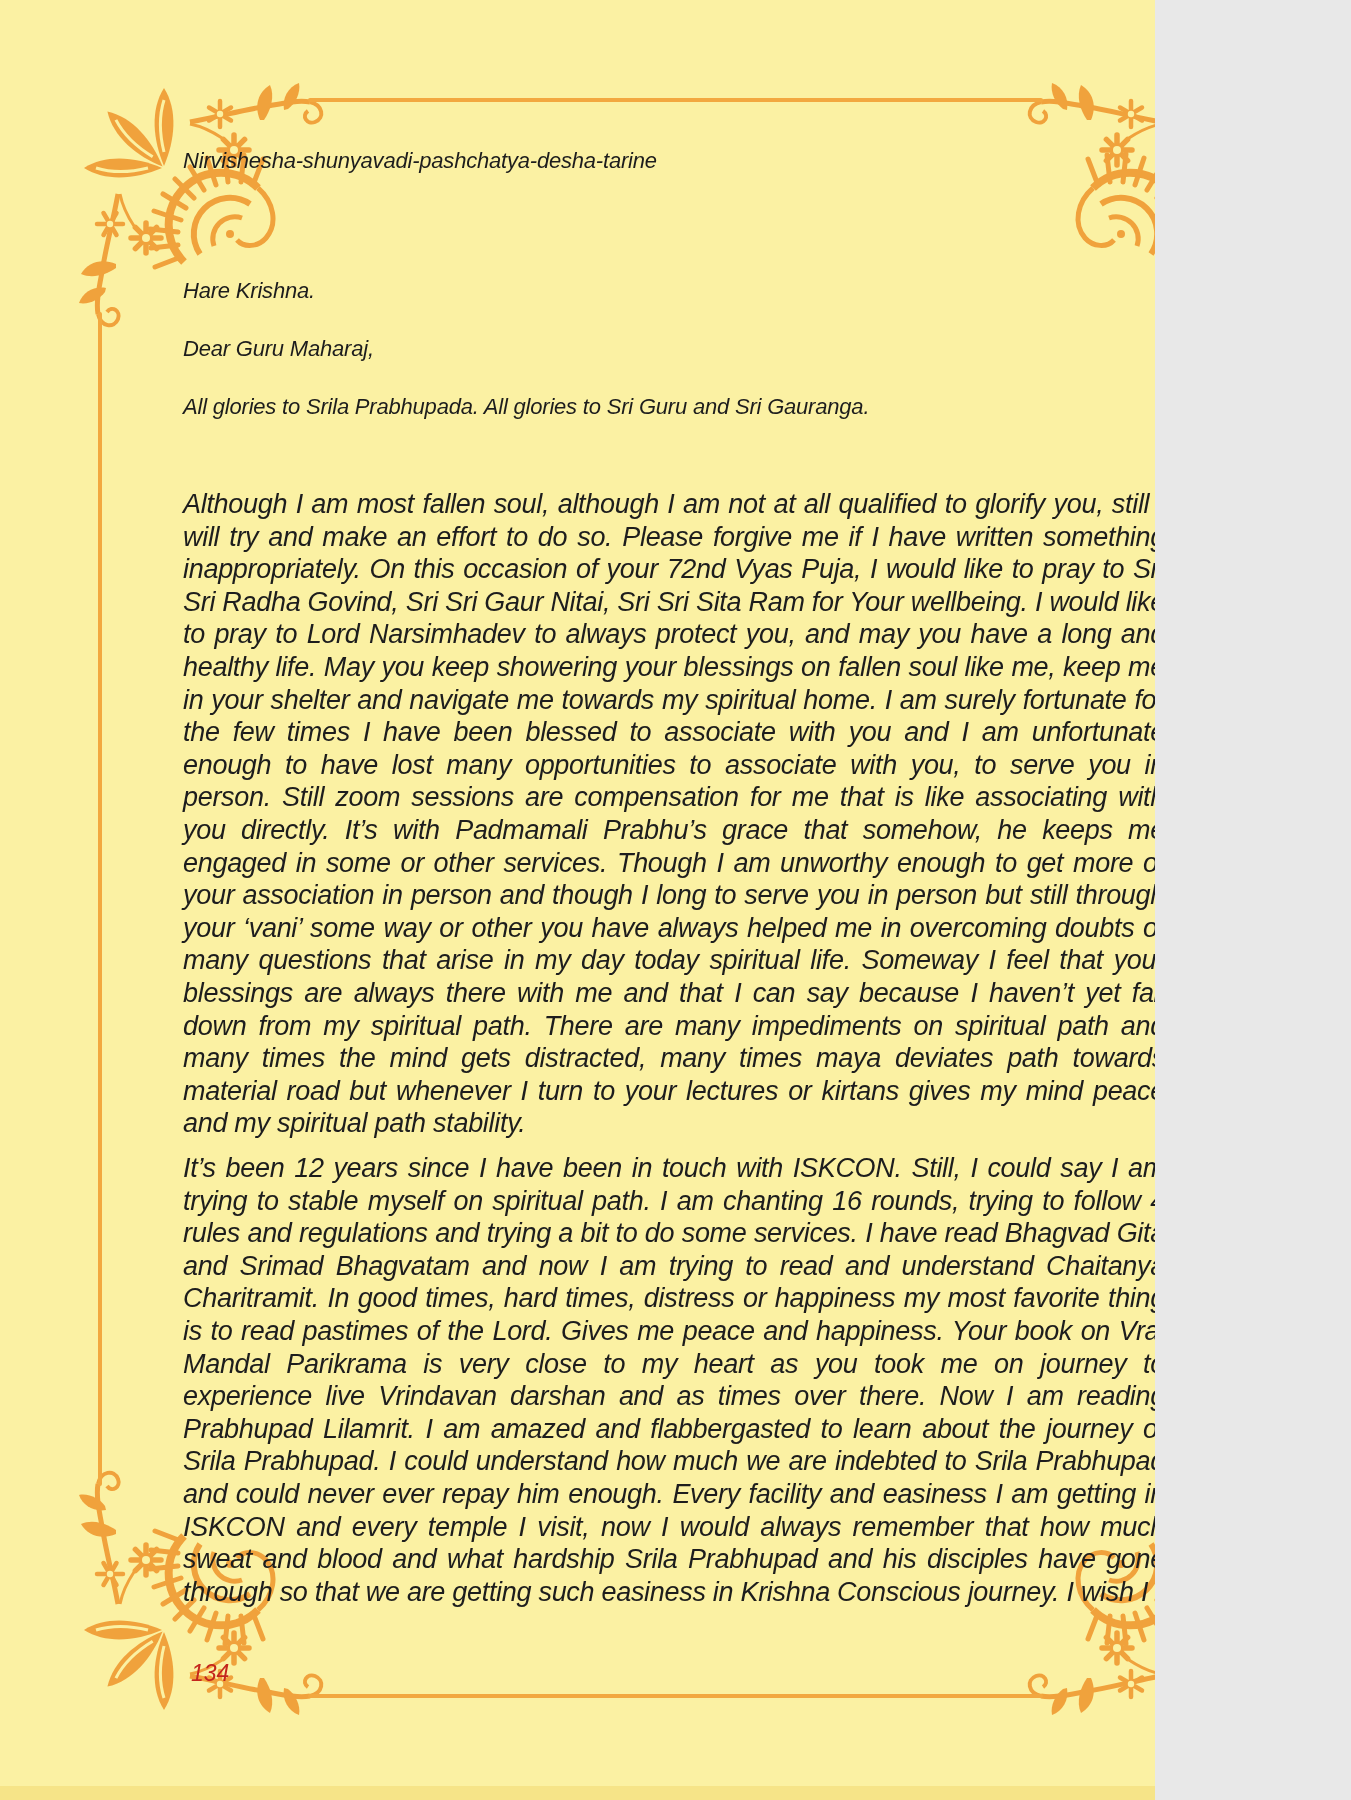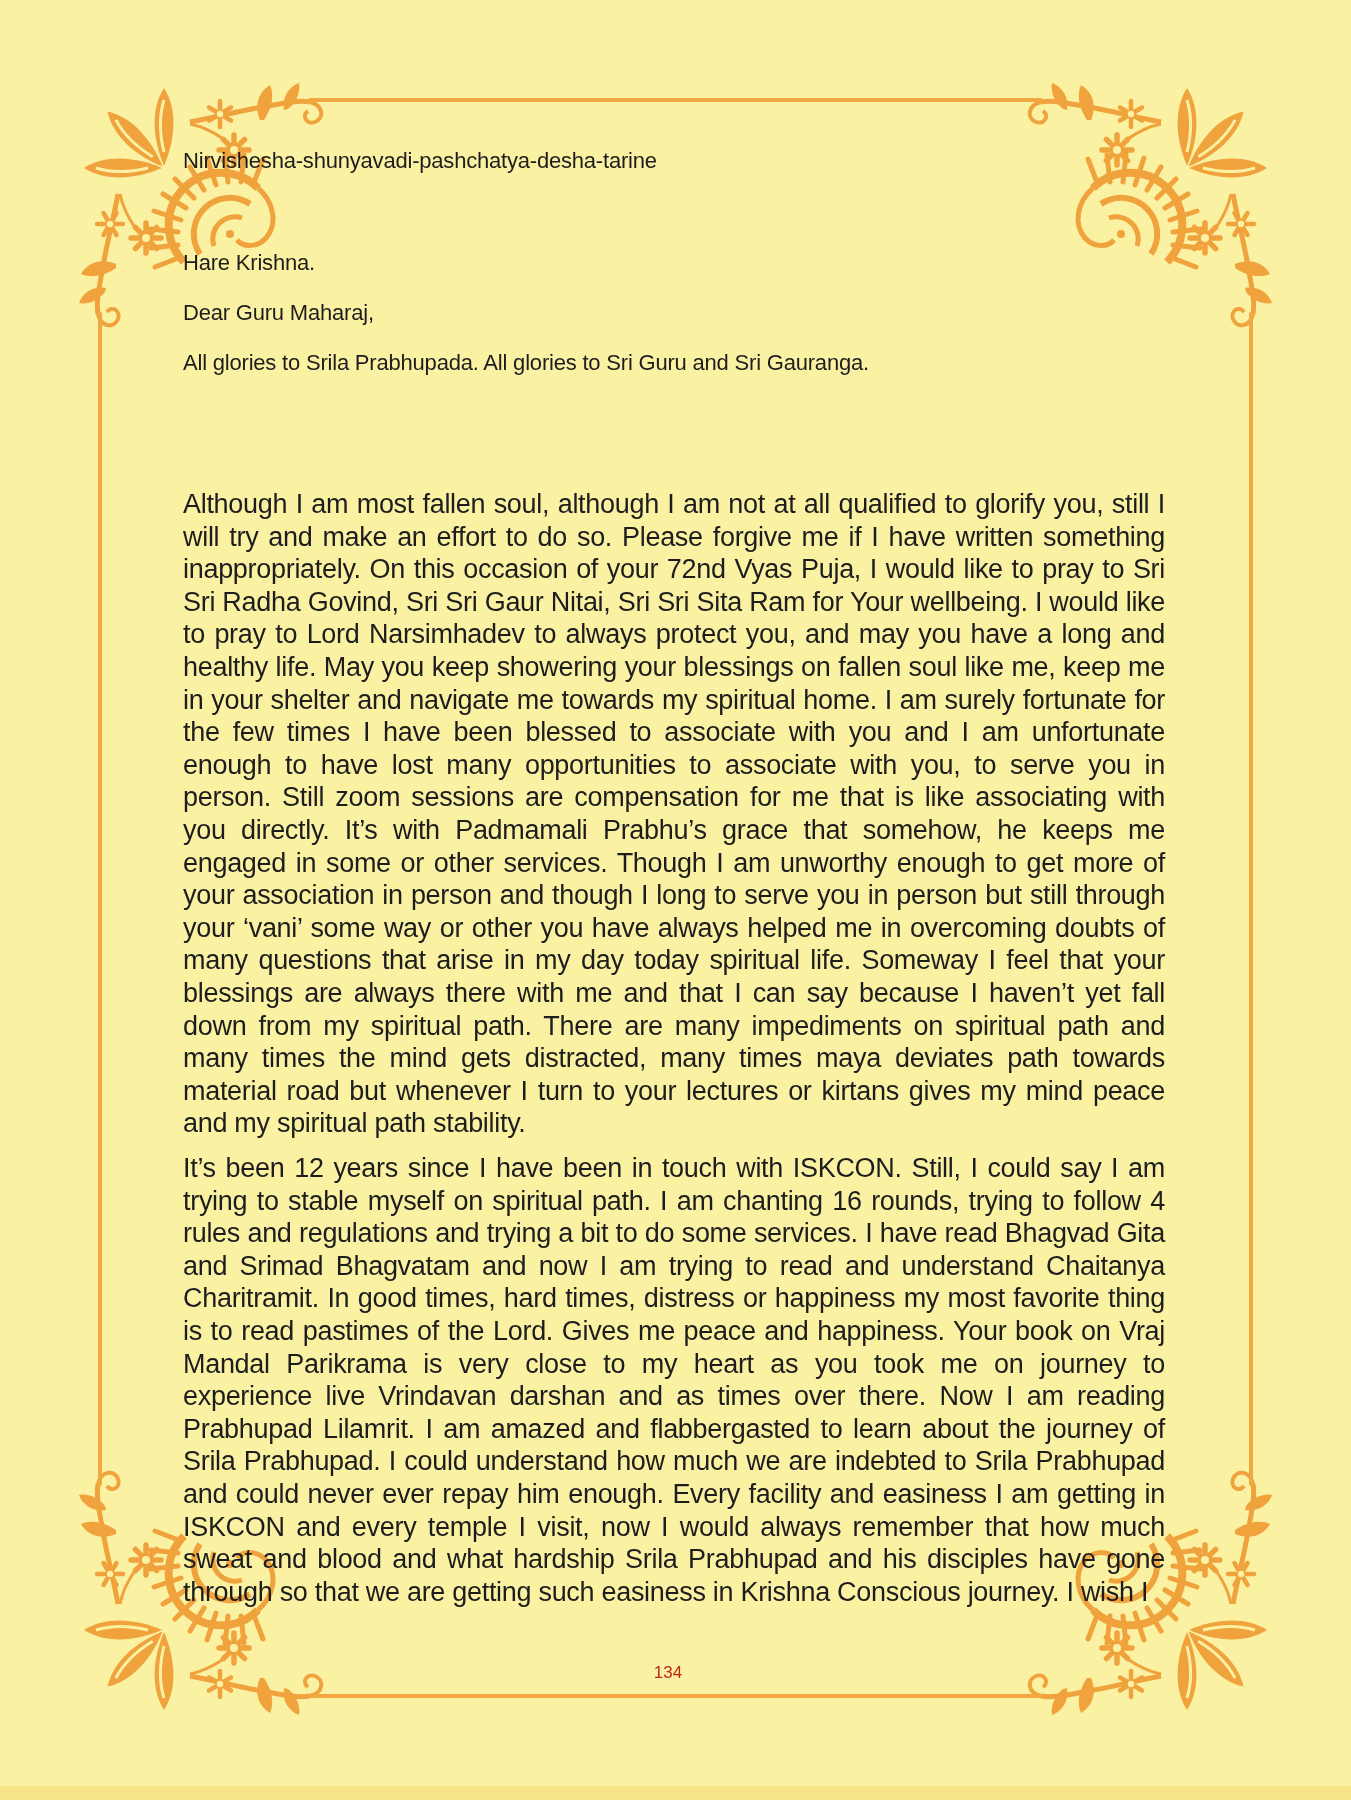--- a/index.html
+++ b/index.html
@@ -7,52 +7,53 @@
     --ornament:#F0A23C;
     --border-line:#F2A840;
     --text:#1D1D1D;
     --page-number:#C4261D;
     --bottom-strip:#F6E488;
   }
   html,body{margin:0;padding:0;}
   body{background:#e8e8e8;}
   .page{
     position:relative;
-    width:1351px;height:1800px;
+    width:1155px;height:1800px;
     background:var(--background);
     overflow:hidden;
     font-family:"Liberation Sans","DejaVu Sans",sans-serif;
     color:var(--text);
+    font-style:italic;
   }
   
   .rule{position:absolute;background:var(--border-line);border-radius:2px;}
   .rule-top   {left:308px;top:98px;   width:735px;height:4px;}
   .rule-bottom{left:308px;top:1694px; width:735px;height:4px;}
   .rule-left  {left:98px;  top:312px; width:4px; height:1174px;}
   .rule-right {left:1249px;top:312px; width:4px; height:1174px;}
   
   .corner{position:absolute;width:260px;height:260px;color:var(--ornament);}
   .corner.tl{left:72px;  top:76px;}
   .corner.tr{left:1019px;top:76px;  transform:scaleX(-1);}
   .corner.bl{left:72px;  top:1462px;transform:scaleY(-1);}
   .corner.br{left:1019px;top:1462px;transform:scale(-1,-1);}
   
   .textcol{position:absolute;left:183px;width:982px;}
   .header-line{top:146px;font-size:22px;line-height:30px;letter-spacing:-0.2px;}
   .salutation{top:248px;}
-  .salutation .sline{font-size:22px;line-height:30px;letter-spacing:-0.2px;margin-bottom:20px;}
+  .salutation .sline{font-size:22px;line-height:30px;letter-spacing:-0.2px;margin-bottom:20px;margin-top:28px;}
   .para{
     text-align:justify;
     font-size:27px;line-height:32.6px;letter-spacing:-0.3px;
   }
   .para-1{top:488px;}
   .para-2{top:1152px;}
   .pagenum{
-    position:absolute;left:177px;width:982px;top:1658px;
-    text-align:center;font-size:17px;line-height:30px;
+    position:absolute;left:191px;width:982px;top:1658px;
+    font-size:23px;line-height:30px;
     color:var(--page-number);
   }
   .bottom-strip{
     position:absolute;left:0;top:1786px;width:1351px;height:14px;
     background:var(--bottom-strip);
   }
 </style>
 </head>
 <body>
 

